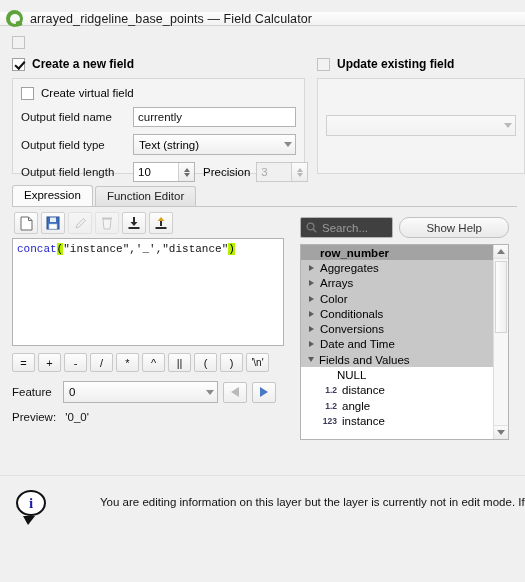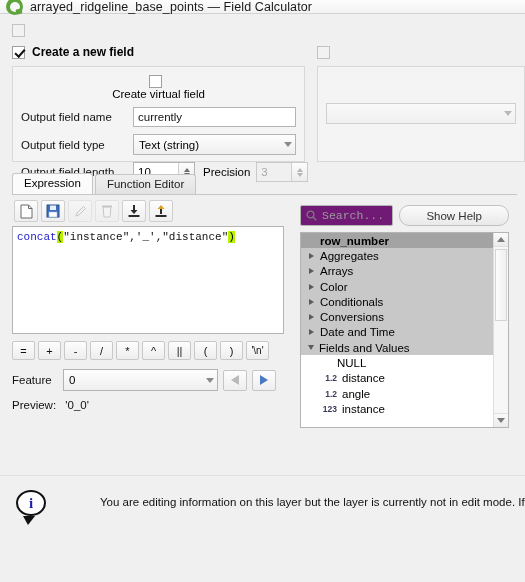--- a/index.html
+++ b/index.html
@@ -18,20 +18,21 @@
   }
   
   .titlebar {
     height: 14px;
     background: linear-gradient(#fdfdfd, #f2f2f2);
     border-bottom: 1px solid #d2d2d2;
     display: flex;
     align-items: center;
     padding-left: 6px;
     box-sizing: border-box;
+    margin-top: 12px;
   }
   .qgis-logo {
     width: 17px; height: 17px;
     border-radius: 50%;
     background: #5fa33c;
     position: relative;
     margin-right: 7px;
     flex: none;
   }
   .qgis-logo::after {
@@ -313,30 +314,29 @@
     margin-right: 8px;
     margin-left: 4px;
   }
   .search-row {
     display: flex;
     gap: 6px;
     align-items: center;
   }
   .searchbox {
     border: 1px solid #b4b4b4;
-    background: #701a75;
+    background: #404040;
     height: 21px;
     box-sizing: border-box;
     flex: 1;
     display: flex;
     align-items: center;
     padding: 0 5px;
     border-radius: 2px;
     min-width: 0;
-    font-family: Liberation Mono, monospace;
   }
   .searchbox .ph {
     color: #9b9b9b;
     font-size: 11.5px;
     margin-left: 5px;
   }
   .btn {
     border: 1px solid #c2c2c2;
     background: linear-gradient(#fbfbfb, #e9e9e9);
     border-radius: 10px;
@@ -494,28 +494,29 @@
   <div style="display:flex; margin-top:4px;align-items:center;">
     <div class="col-left">
       <div class="panel-head">
         <span class="cb checked"></span>
         <span class="lbl-bold">Create a new field</span>
       </div>
     </div>
     <div class="col-right">
       <div class="panel-head panel-head-right">
         <span class="cb disabled"></span>
+        <span class="lbl-bold">Update existing field</span>
       </div>
     </div>
   </div>
 
   <div class="two-cols">
     <div class="col-left">
       <div class="group-box" style="height:96px;">
-        <div style="display:flex;align-items:center;flex-direction:column;">
+        <div style="display:flex;align-items:flex-start;">
           <span class="cb"></span>
           <span>Create virtual field</span>
         </div>
         <div class="field-row">
           <span class="field-label">Output field name</span>
           <span class="input">currently</span>
         </div>
         <div class="field-row">
           <span class="field-label">Output field type</span>
           <span class="combo">

